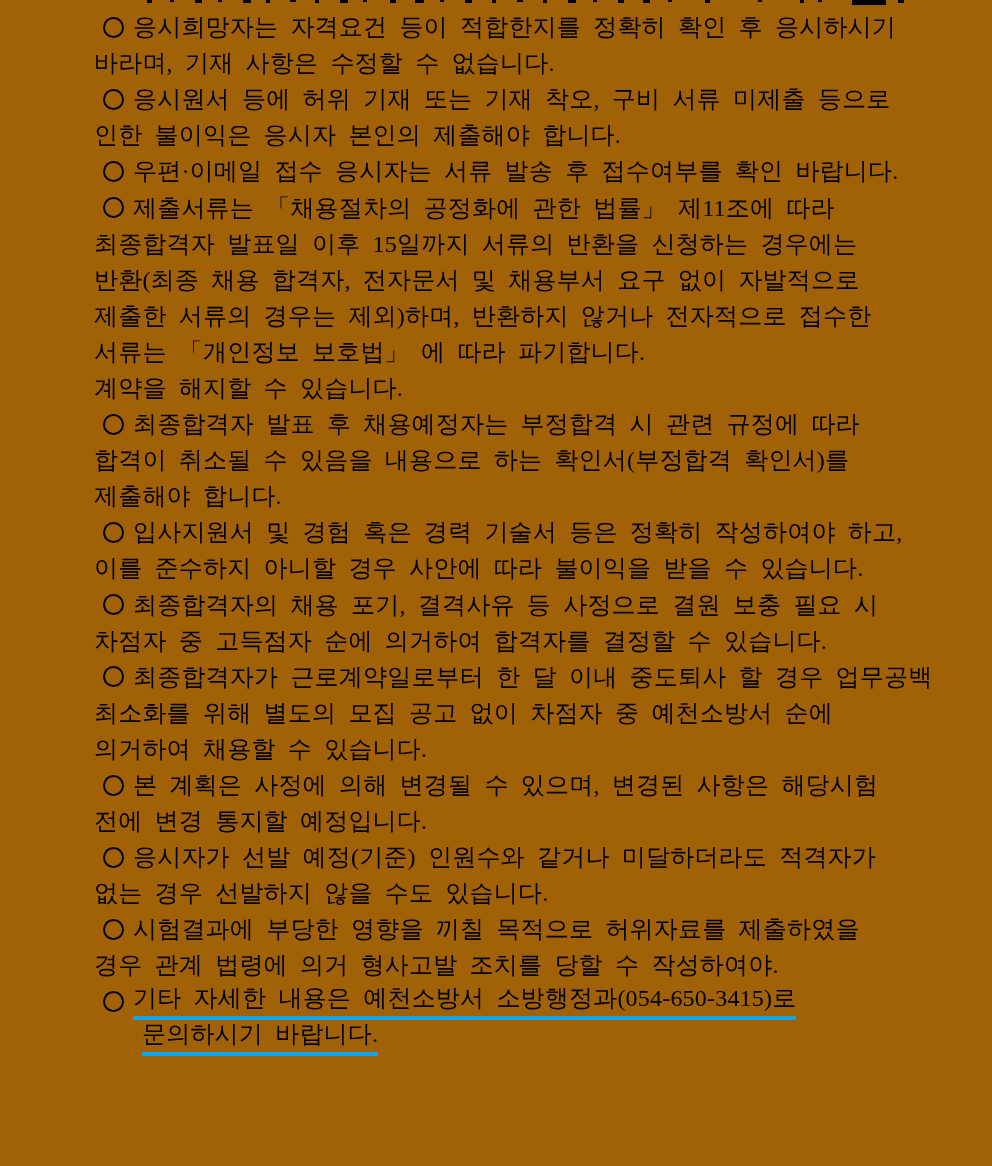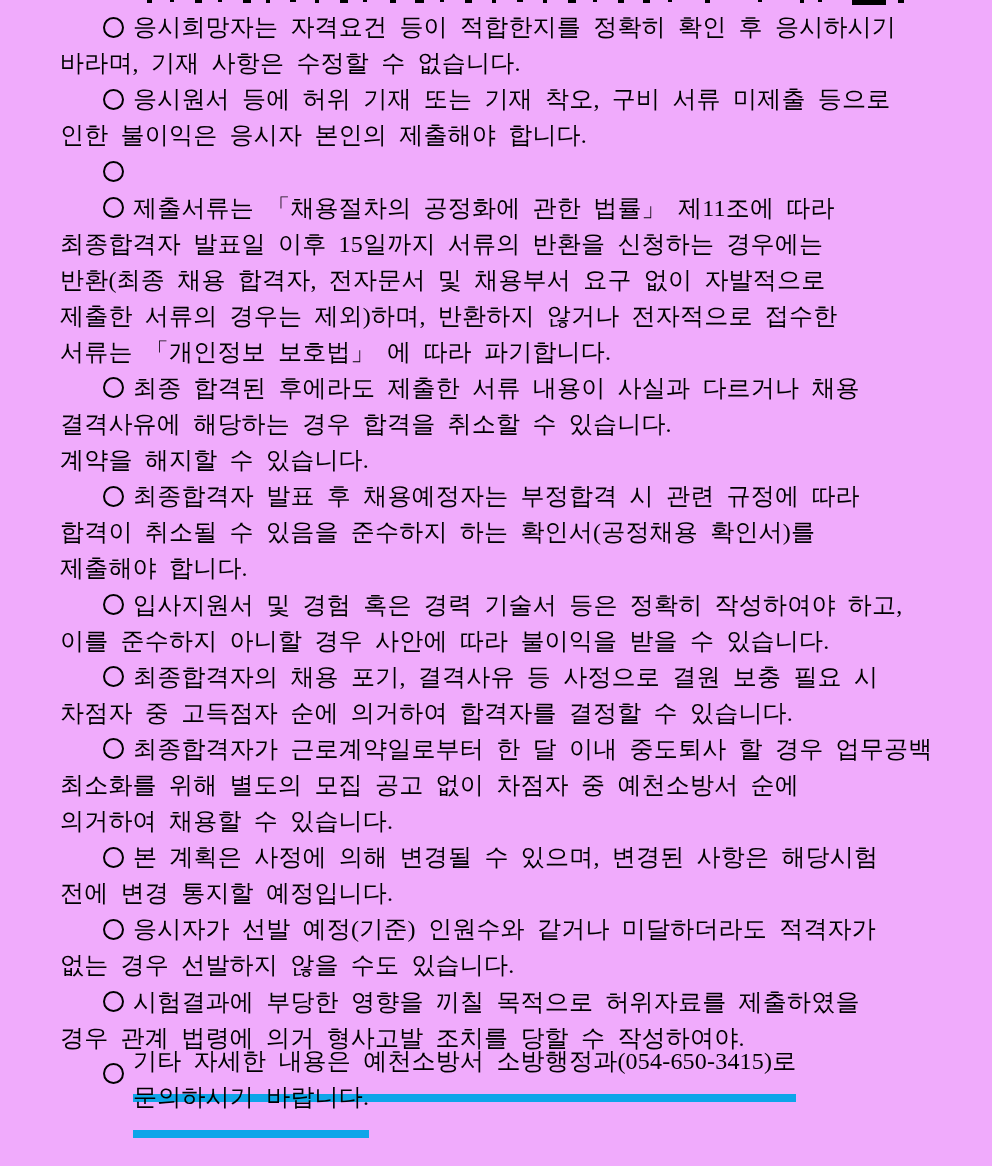--- a/index.html
+++ b/index.html
@@ -8,56 +8,56 @@
     height: 1166px;
     background: #ffffff;
     font-family: "Liberation Serif", "DejaVu Serif", serif;
     color: #000000;
   }
   .doc {
     position: relative;
     width: 992px;
     height: 1166px;
     overflow: hidden;
-    background: #f0abfc;
+    background: #a16207;
   }
   
   .remnants { position: absolute; top: 0; left: 0; width: 100%; height: 7px; }
   .remnants div { position: absolute; top: 0; background: #000000; }
 
   .content { position: absolute; top: 9px; left: 0; width: 100%; }
 
   .line {
     height: 36.1px;
     display: flex;
     align-items: center;
     white-space: pre;
     font-size: 24px;
     line-height: 30px;
     letter-spacing: 0.2px;
     word-spacing: 6px;
   }
   .line.first { padding-left: 103px; }
-  .line.cont  { padding-left: 60px; }
-  .line.cont.tight { padding-left: 133px; }
+  .line.cont  { padding-left: 94px; }
+  .line.cont.tight { padding-left: 133px; margin-left: 9px; }
 
   .bullet {
     flex: none;
     width: 21px;
     height: 21px;
     box-sizing: border-box;
     border: 2px solid #000000;
     border-radius: 50%;
     margin-right: 9px;
     background: transparent;
   }
   .txt { display: inline-block; }
   .redline {
-    border-bottom: 8px solid #0ea5e9;
-    padding-bottom: 18px;
+    border-bottom: 4px solid #0ea5e9;
+    padding-bottom: 3px;
   }
 </style>
 </head>
 <body>
 
 <div class="doc">
 
   <div class="remnants">
     <div style="left:147px;width:5px;height:3px"></div>
     <div style="left:170px;width:4px;height:2px"></div>
@@ -107,20 +107,21 @@
         <span class="txt">응시원서 등에 허위 기재 또는 기재 착오, 구비 서류 미제출 등으로</span>
       </div>
       <div class="line cont">
         <span class="txt">인한 불이익은 응시자 본인의 제출해야 합니다.</span>
       </div>
     </div>
 
     <div class="item">
       <div class="line first">
         <span class="bullet"></span>
+        <span class="txt">우편·이메일 접수 응시자는 서류 발송 후 접수여부를 확인 바랍니다.</span>
       </div>
     </div>
 
     <div class="item">
       <div class="line first">
         <span class="bullet"></span>
         <span class="txt">제출서류는 「채용절차의 공정화에 관한 법률」 제11조에 따라</span>
       </div>
       <div class="line cont">
         <span class="txt">최종합격자 발표일 이후 15일까지 서류의 반환을 신청하는 경우에는</span>
@@ -129,43 +130,34 @@
         <span class="txt">반환(최종 채용 합격자, 전자문서 및 채용부서 요구 없이 자발적으로</span>
       </div>
       <div class="line cont">
         <span class="txt">제출한 서류의 경우는 제외)하며, 반환하지 않거나 전자적으로 접수한</span>
       </div>
       <div class="line cont">
         <span class="txt">서류는 「개인정보 보호법」 에 따라 파기합니다.</span>
       </div>
     </div>
 
-    <div class="item">
-      <div class="line first">
-        <span class="bullet"></span>
-        <span class="txt">최종 합격된 후에라도 제출한 서류 내용이 사실과 다르거나 채용</span>
-      </div>
-      <div class="line cont">
-        <span class="txt">결격사유에 해당하는 경우 합격을 취소할 수 있습니다.</span>
-      </div>
-    </div>
 
     <div class="item">
       <div class="line cont">
         <span class="txt">계약을 해지할 수 있습니다.</span>
       </div>
     </div>
 
     <div class="item">
       <div class="line first">
         <span class="bullet"></span>
         <span class="txt">최종합격자 발표 후 채용예정자는 부정합격 시 관련 규정에 따라</span>
       </div>
       <div class="line cont">
-        <span class="txt">합격이 취소될 수 있음을 준수하지 하는 확인서(공정채용 확인서)를</span>
+        <span class="txt">합격이 취소될 수 있음을 내용으로 하는 확인서(부정합격 확인서)를</span>
       </div>
       <div class="line cont">
         <span class="txt">제출해야 합니다.</span>
       </div>
     </div>
 
     <div class="item">
       <div class="line first">
         <span class="bullet"></span>
         <span class="txt">입사지원서 및 경험 혹은 경력 기술서 등은 정확히 작성하여야 하고,</span>

